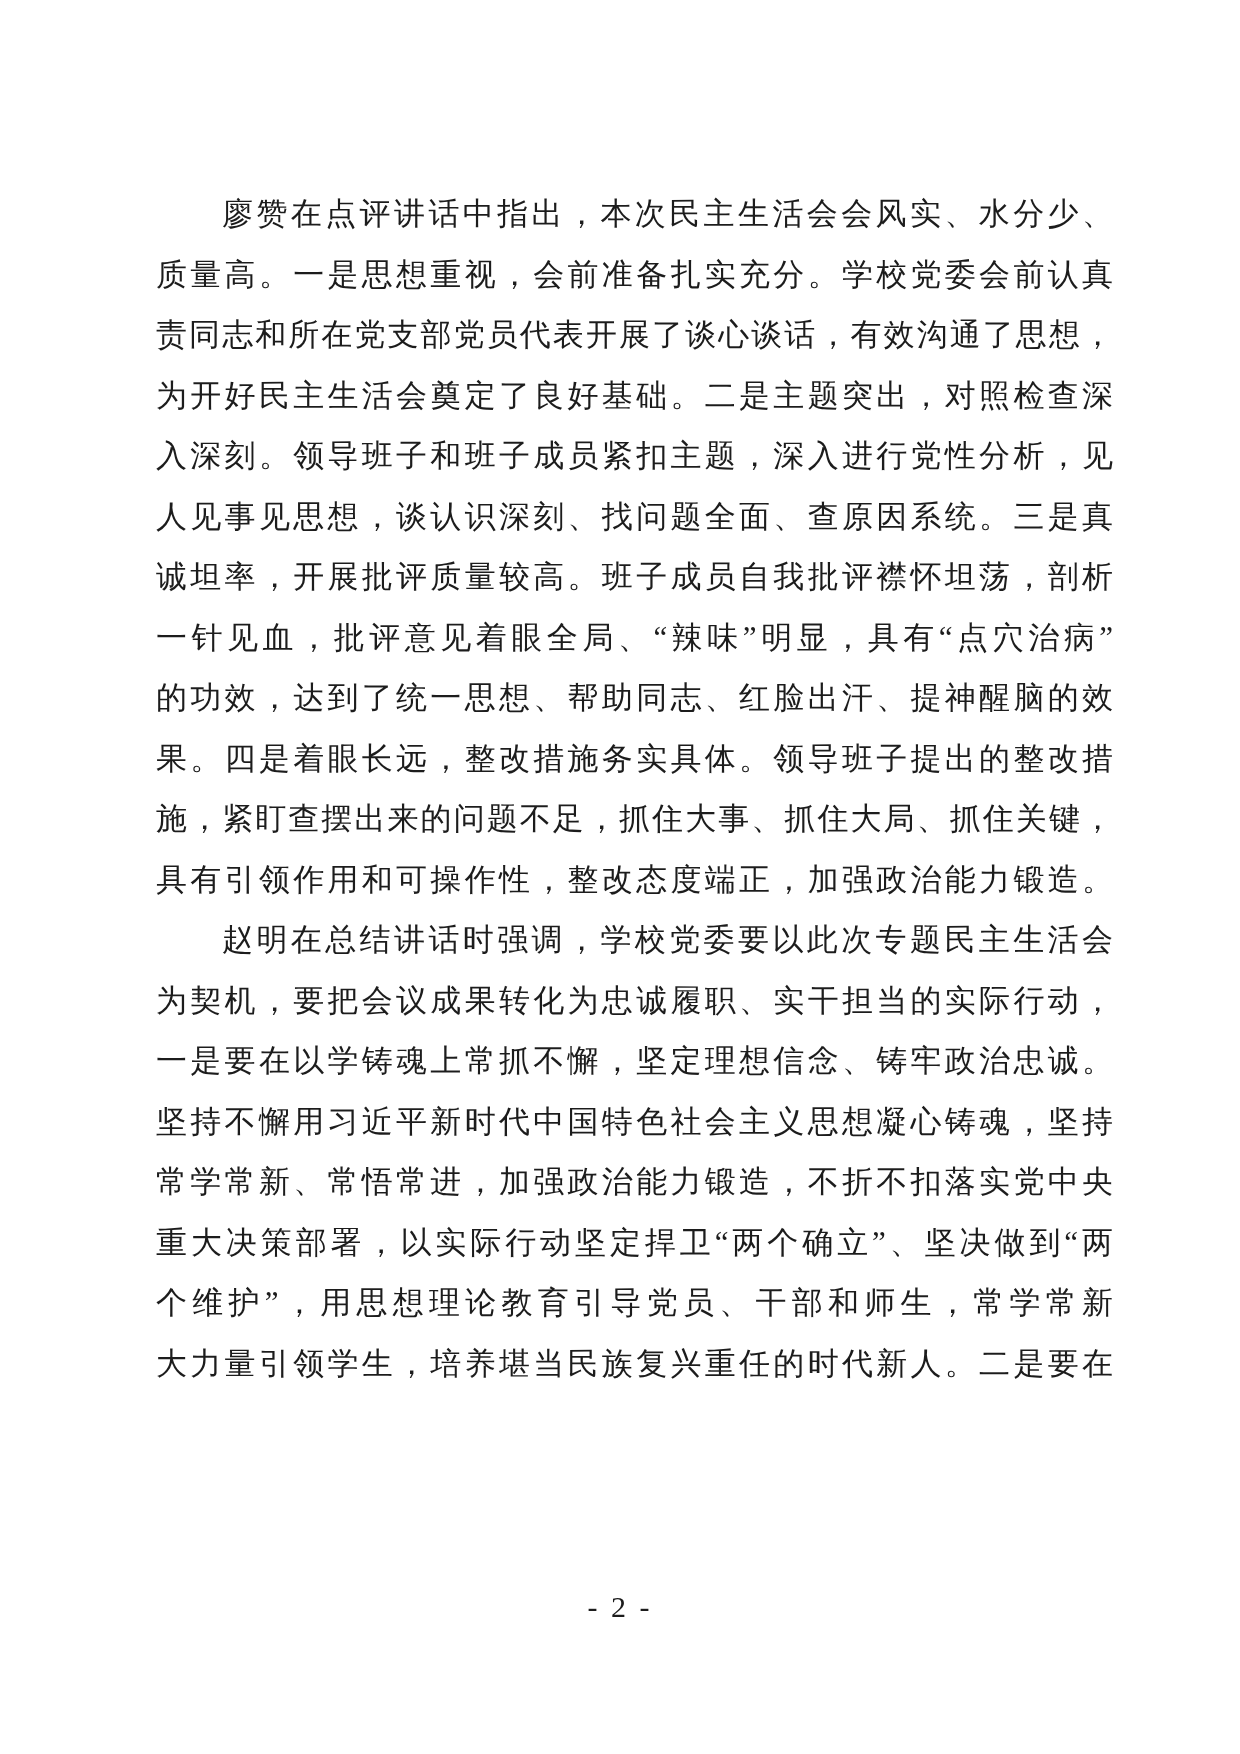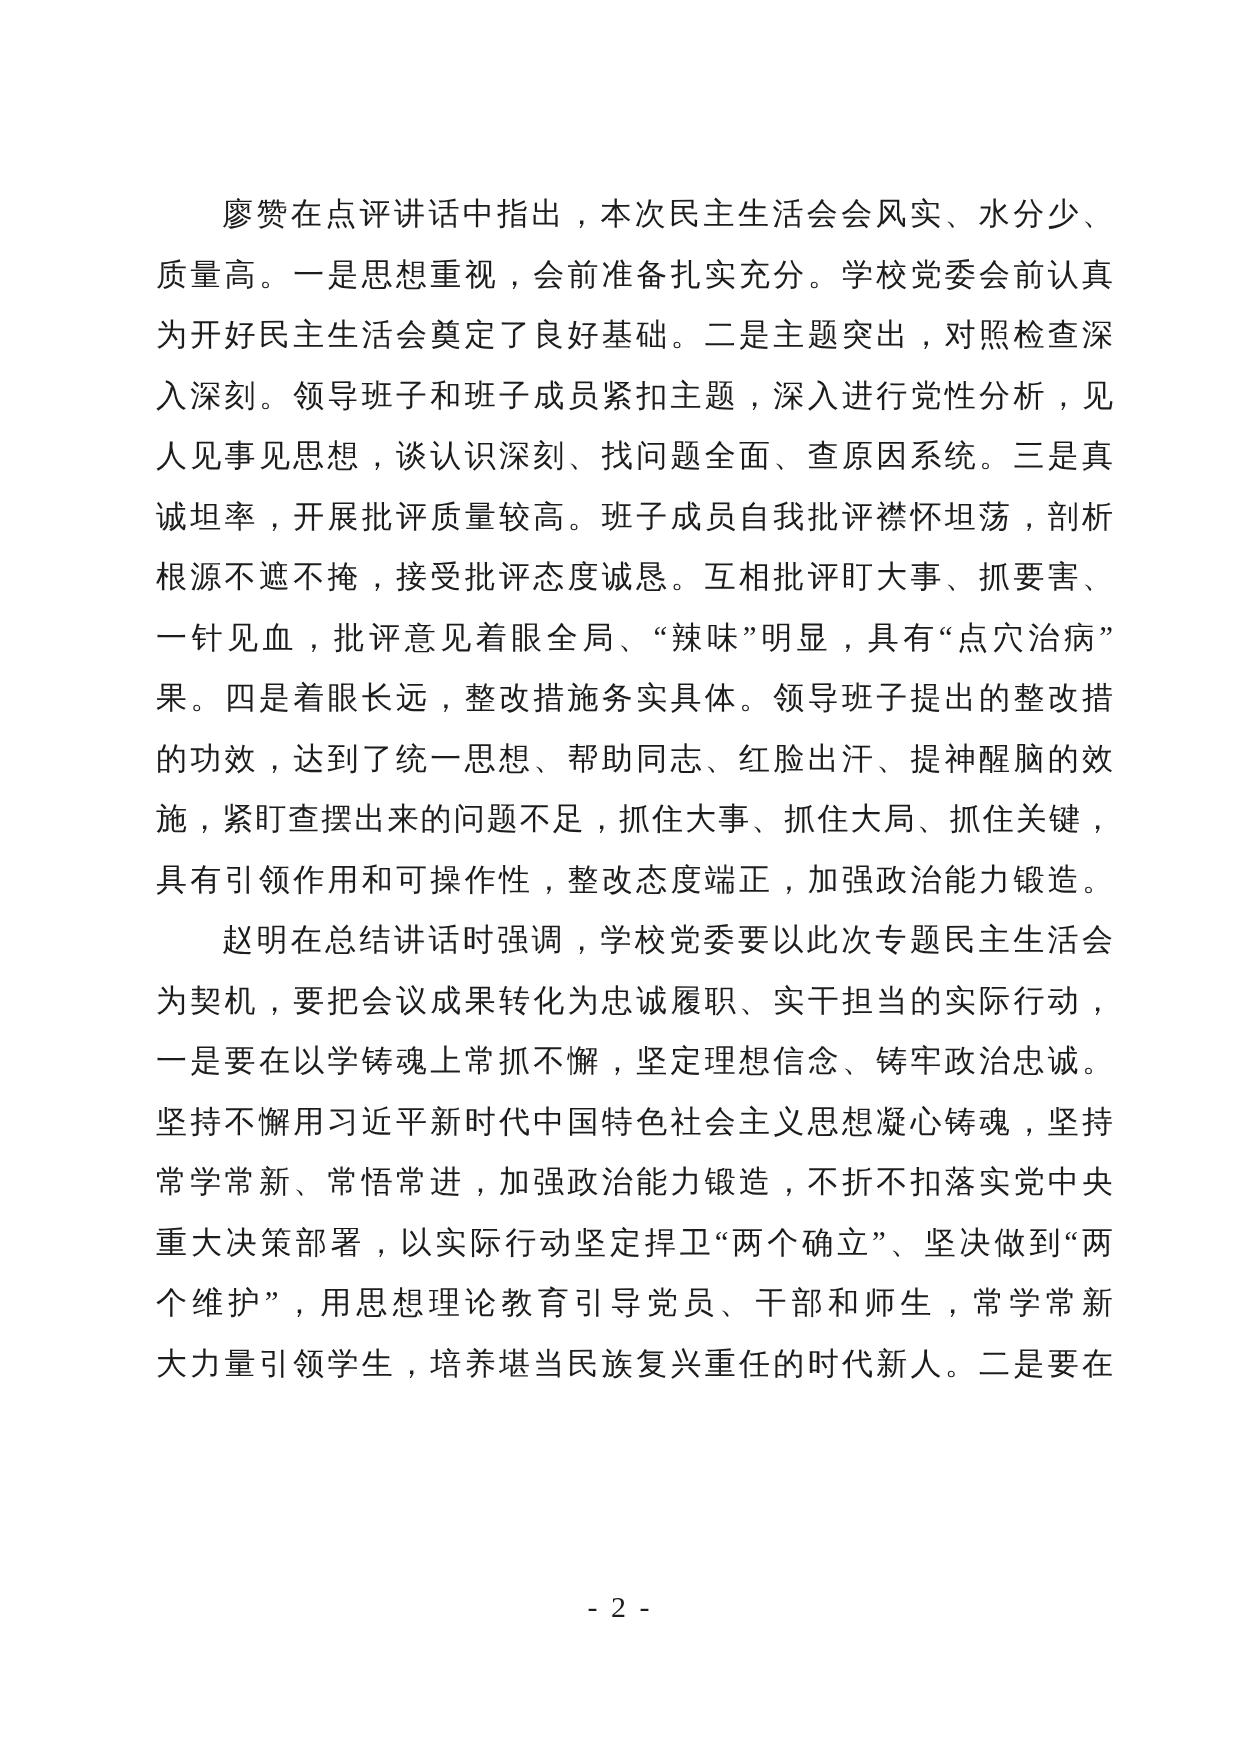--- a/index.html
+++ b/index.html
@@ -46,28 +46,28 @@
     color: #1c1c1c;
   }
 </style>
 </head>
 <body>
 
 <div class="page">
   <div class="content" id="content">
       <div class="line indent">廖赞在点评讲话中指出，本次民主生活会会风实、水分少、</div>
       <div class="line">质量高。一是思想重视，会前准备扎实充分。学校党委会前认真</div>
+      <div class="line">责同志和所在党支部党员代表开展了谈心谈话，有效沟通了思想，</div>
       <div class="line">为开好民主生活会奠定了良好基础。二是主题突出，对照检查深</div>
       <div class="line">入深刻。领导班子和班子成员紧扣主题，深入进行党性分析，见</div>
       <div class="line">人见事见思想，谈认识深刻、找问题全面、查原因系统。三是真</div>
       <div class="line">诚坦率，开展批评质量较高。班子成员自我批评襟怀坦荡，剖析</div>
-      <div class="line">根源不遮不掩，接受批评态度诚恳。互相批评盯大事、抓要害、</div>
       <div class="line">一针见血，批评意见着眼全局、“辣味”明显，具有“点穴治病”</div>
+      <div class="line">的功效，达到了统一思想、帮助同志、红脸出汗、提神醒脑的效</div>
       <div class="line">果。四是着眼长远，整改措施务实具体。领导班子提出的整改措</div>
-      <div class="line">的功效，达到了统一思想、帮助同志、红脸出汗、提神醒脑的效</div>
       <div class="line">施，紧盯查摆出来的问题不足，抓住大事、抓住大局、抓住关键，</div>
       <div class="line">具有引领作用和可操作性，整改态度端正，加强政治能力锻造。</div>
       <div class="line indent">赵明在总结讲话时强调，学校党委要以此次专题民主生活会</div>
       <div class="line">为契机，要把会议成果转化为忠诚履职、实干担当的实际行动，</div>
       <div class="line">一是要在以学铸魂上常抓不懈，坚定理想信念、铸牢政治忠诚。</div>
       <div class="line">坚持不懈用习近平新时代中国特色社会主义思想凝心铸魂，坚持</div>
       <div class="line">常学常新、常悟常进，加强政治能力锻造，不折不扣落实党中央</div>
       <div class="line">重大决策部署，以实际行动坚定捍卫“两个确立”、坚决做到“两</div>
       <div class="line">个维护”，用思想理论教育引导党员、干部和师生，常学常新</div>
       <div class="line">大力量引领学生，培养堪当民族复兴重任的时代新人。二是要在</div>

